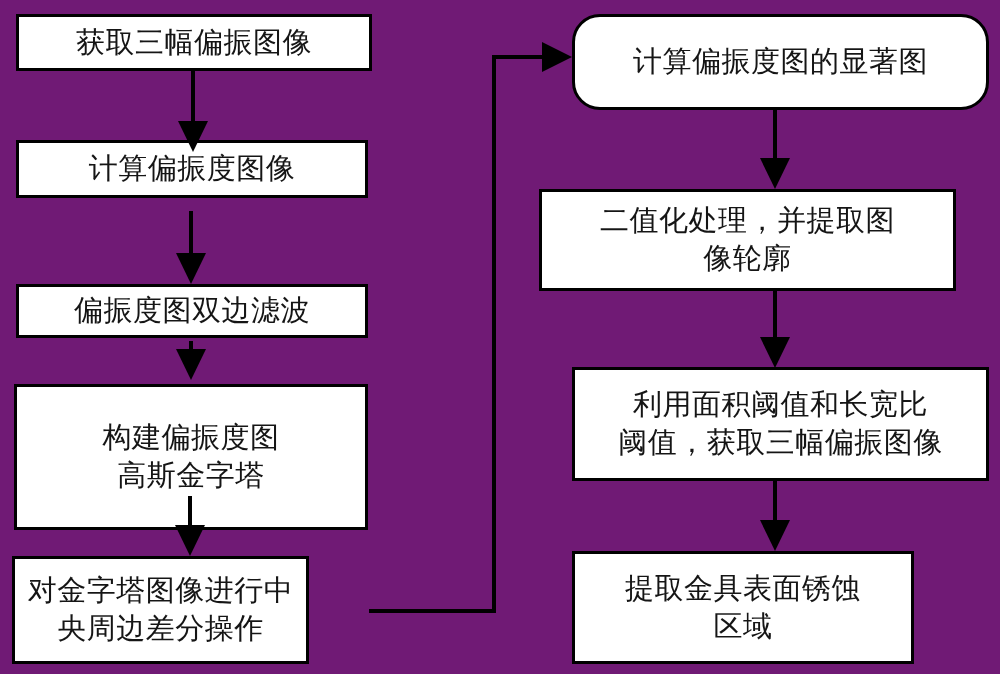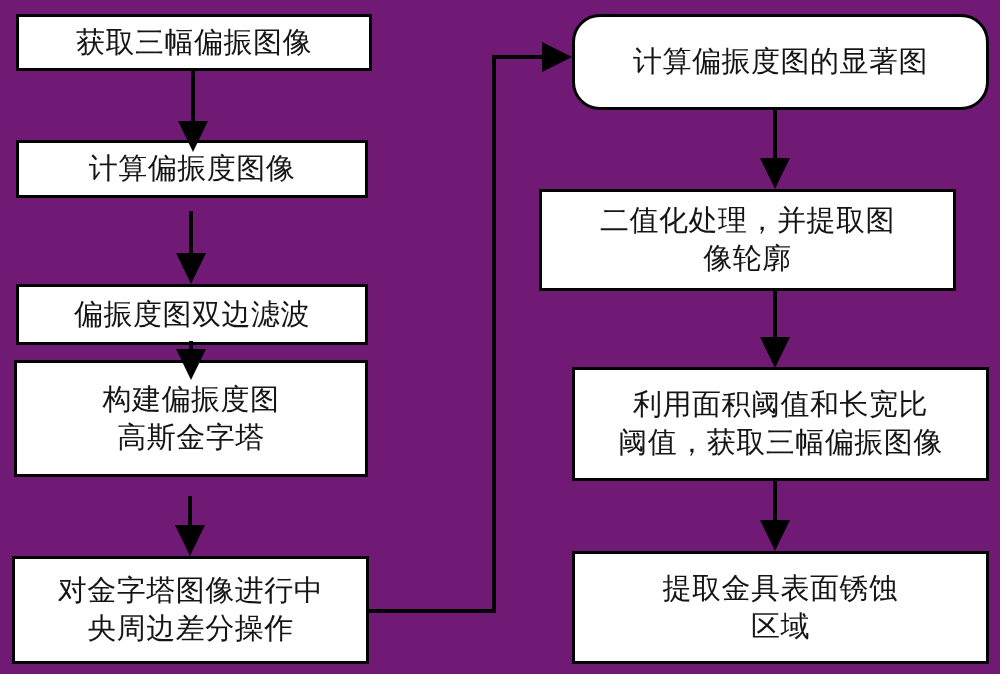--- a/index.html
+++ b/index.html
@@ -33,28 +33,28 @@
     font-size: 29px;
     line-height: 1.30;
     color: #151515;
     letter-spacing: 0.5px;
     white-space: pre-line;
     font-weight: 400;
     padding: 0 6px;
   }
   .node.l1 { left: 16px;  top: 14px;  width: 356px; height: 57px; }
   .node.l2 { left: 16px;  top: 140px; width: 352px; height: 58px; }
-  .node.l3 { left: 16px;  top: 284px; width: 352px; height: 61px; }
-  .node.l4 { left: 14px;  top: 360px; width: 354px; height: 117px; }
-  .node.l5 { left: 12px;  top: 556px; width: 357px; height: 108px; }
+  .node.l3 { left: 16px;  top: 284px; width: 352px; height: 54px; }
+  .node.l4 { left: 14px;  top: 384px; width: 354px; height: 146px; }
+  .node.l5 { left: 12px;  top: 556px; width: 297px; height: 108px; }
 
   .node.r1 { left: 572px; top: 14px;  width: 417px; height: 96px; border-radius: 28px; }
   .node.r2 { left: 539px; top: 189px; width: 417px; height: 102px; }
   .node.r3 { left: 572px; top: 367px; width: 417px; height: 114px; }
-  .node.r4 { left: 572px; top: 551px; width: 417px; height: 113px; }
+  .node.r4 { left: 572px; top: 551px; width: 342px; height: 113px; }
 
   
   .vline {
     position: absolute;
     width: 4px;
     background: #000000;
   }
   .hline {
     position: absolute;
     height: 4px;

